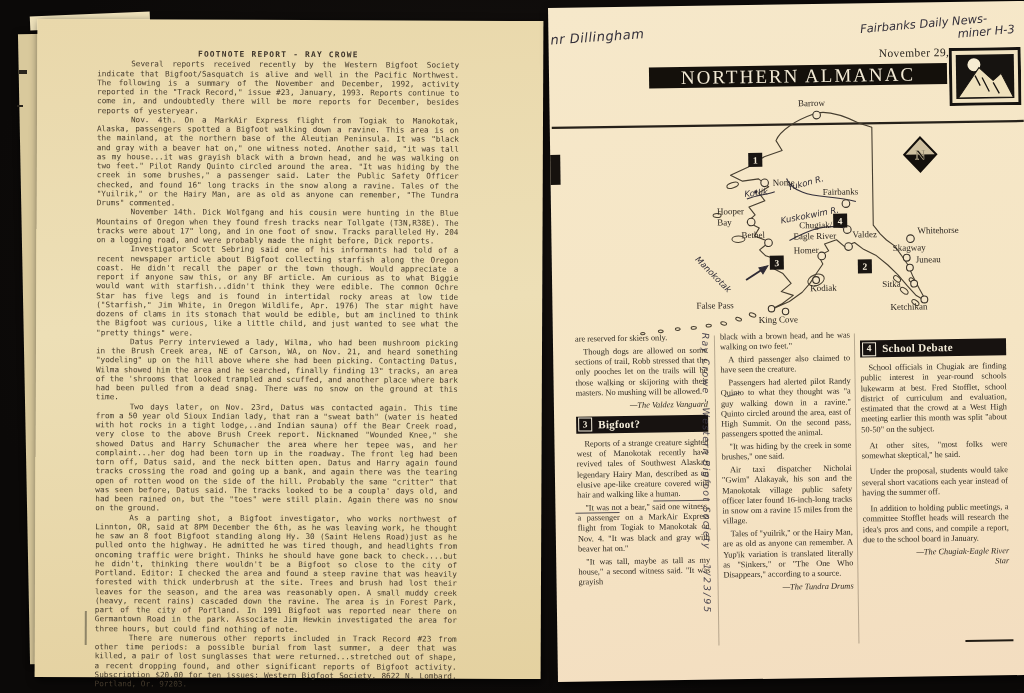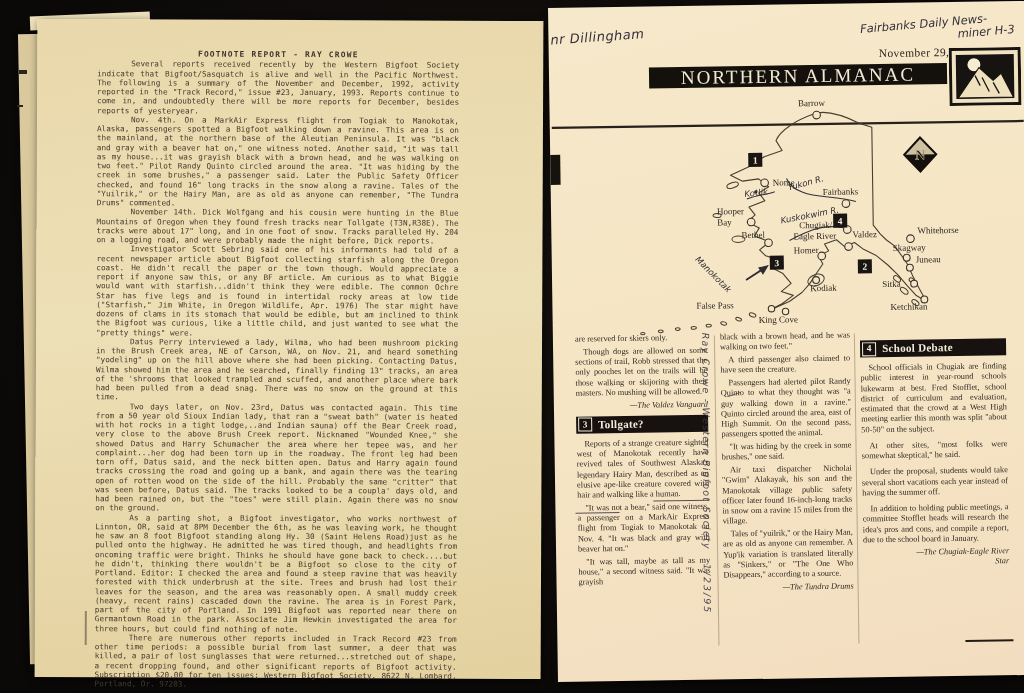--- a/index.html
+++ b/index.html
@@ -244,21 +244,21 @@
 
   <div class="col-rule" style="left:161px;"></div>
   <div class="col-rule" style="left:301px;"></div>
 
   <div class="col" style="left:22px;width:132px;">
     <p class="noindent">are reserved for skiers only.</p>
     <p>Though dogs are allowed on some sections of trail, Robb stressed that the only pooches let on the trails will be those walking or skijoring with their masters. No mushing will be allowed.</p>
     <p class="attr">—The Valdez Vanguard</p>
     <div class="sec-header">
       <span class="sec-num">3</span>
-      <span class="sec-title">Tollgate?</span>
+      <span class="sec-title">Bigfoot?</span>
     </div>
     <p>Reports of a strange creature sighted west of Manokotak recently have revived tales of Southwest Alaska's legendary Hairy Man, described as an elusive ape-like creature covered with hair and walking like a human.</p>
     <p>"It was not a bear," said one witness, a passenger on a MarkAir Express flight from Togiak to Manokotak on Nov. 4. "It was black and gray with beaver hat on."</p>
     <p>"It was tall, maybe as tall as my house," a second witness said. "It was grayish</p>
   </div>
 
   <div class="ink-underline" style="left:98px;top:494px;width:56px;"></div>
   <div class="ink-underline" style="left:20px;top:505px;width:44px;"></div>
 
   <div class="col" style="left:167px;width:130px;">

